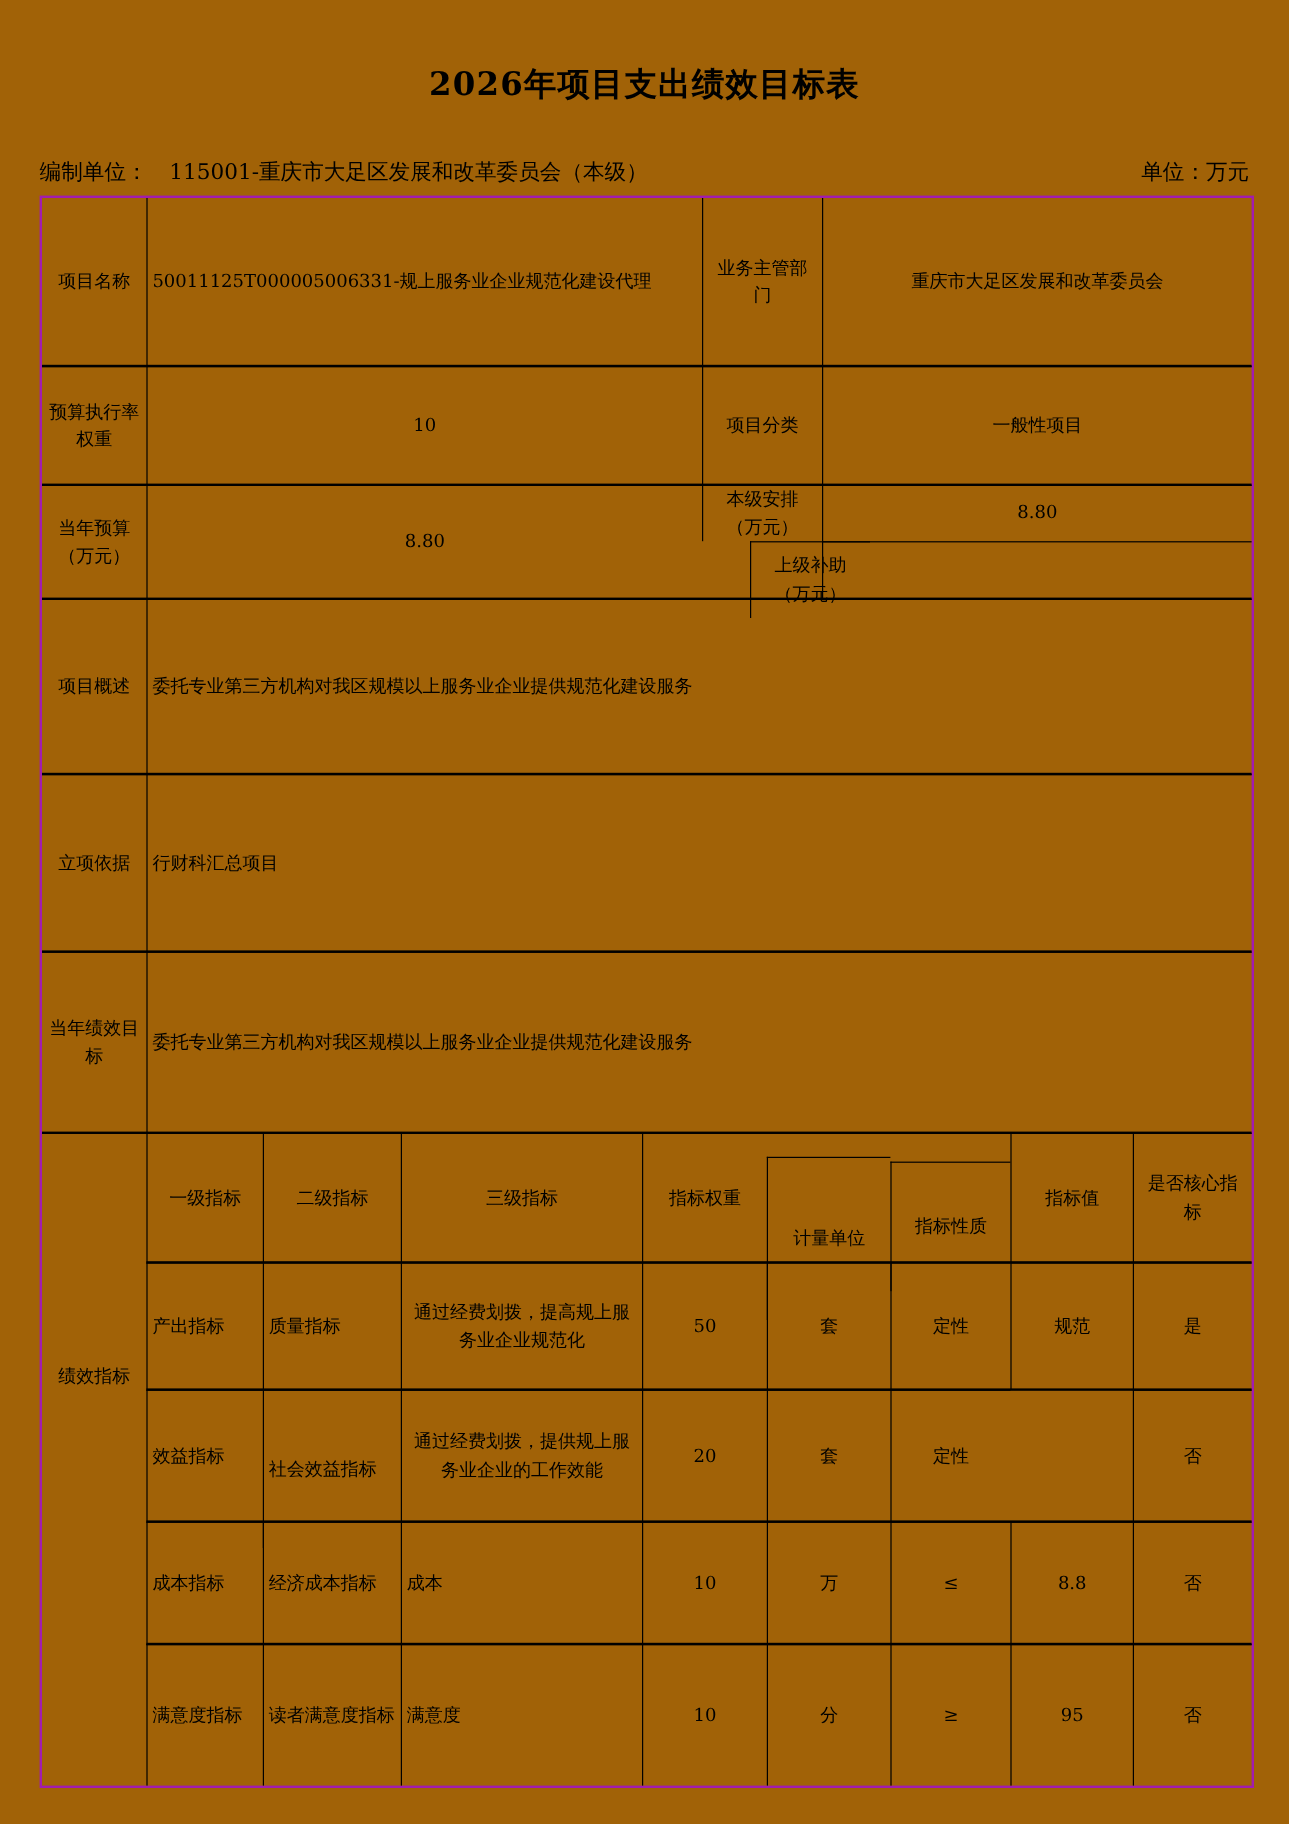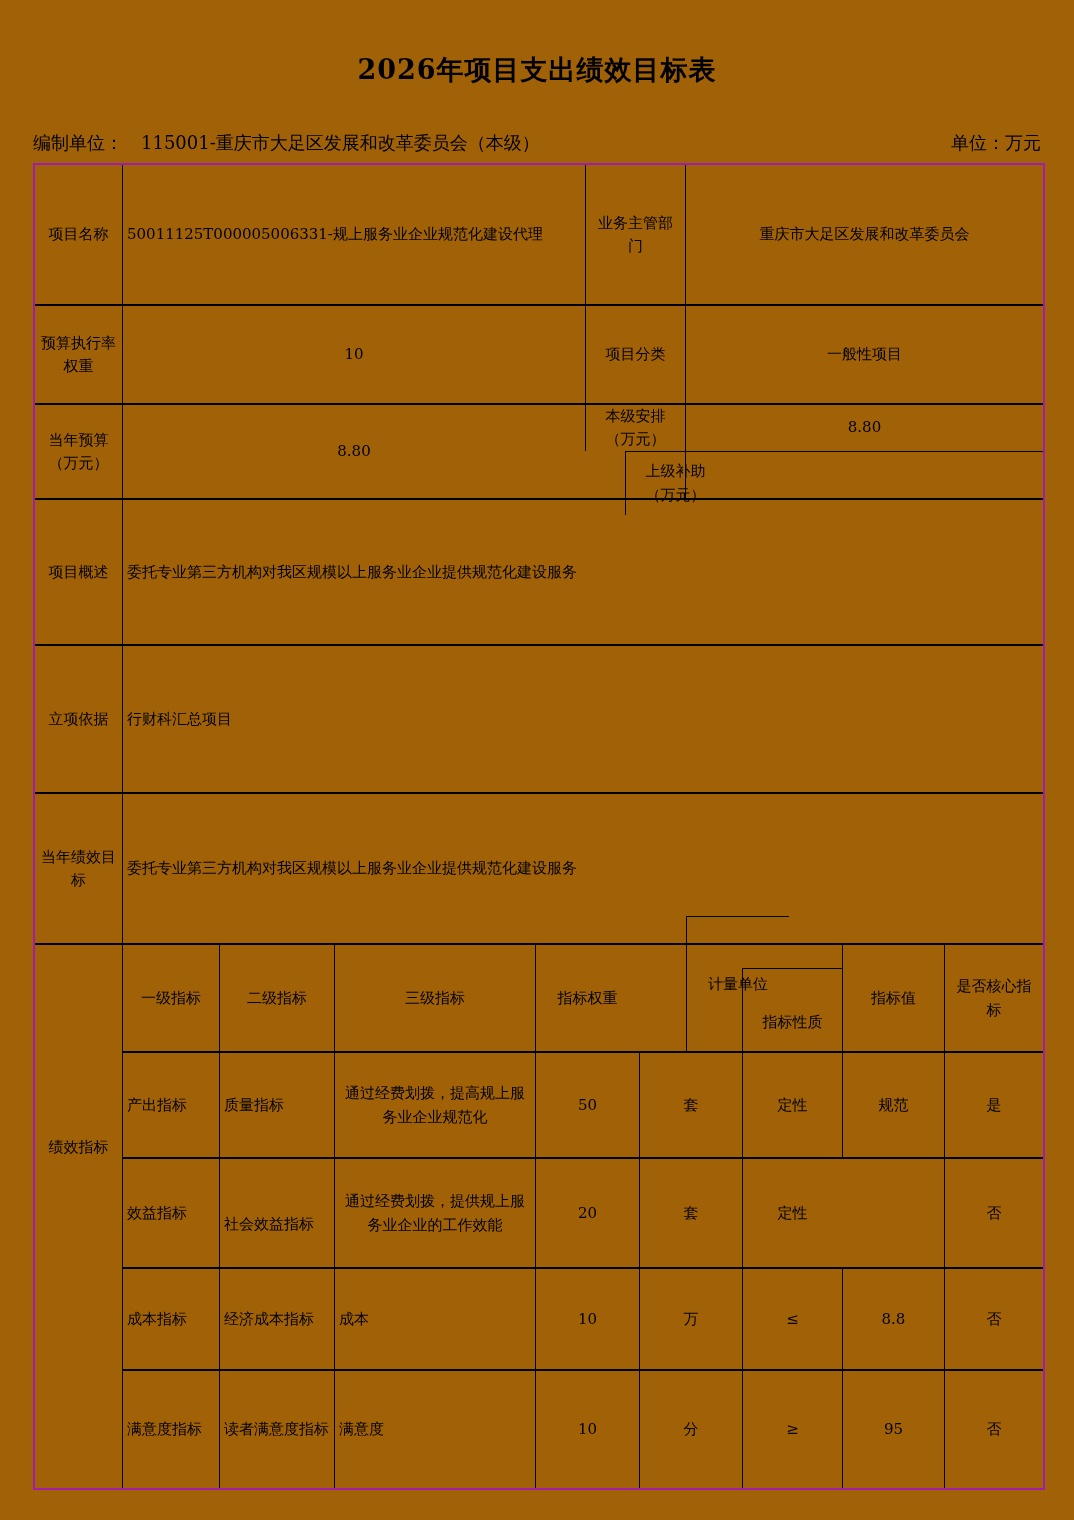--- a/index.html
+++ b/index.html
@@ -88,21 +88,21 @@
     <div class="c first" style="left:0;top:628px;width:87px;height:151px;">当年绩效目
 标</div>
     <div class="c l" style="left:87px;top:628px;width:921px;height:151px;">委托专业第三方机构对我区规模以上服务业企业提供规范化建设服务</div>
 
     <div class="c first" style="left:0;top:779px;width:87px;height:406px;">绩效指标</div>
 
     <div class="c" style="left:87px;top:779px;width:97px;height:108px;">一级指标</div>
     <div class="c" style="left:184px;top:779px;width:115px;height:108px;">二级指标</div>
     <div class="c" style="left:299px;top:779px;width:201px;height:108px;">三级指标</div>
     <div class="c" style="left:500px;top:779px;width:104px;height:108px;">指标权重</div>
-    <div class="c" style="left:604px;top:751px;width:103px;height:136px;margin-left:47px;">计量单位</div>
+    <div class="c" style="left:604px;top:799px;width:103px;height:136px;">计量单位</div>
     <div class="c" style="left:707px;top:779px;width:100px;height:108px;margin-top:24px;">指标性质</div>
     <div class="c" style="left:807px;top:779px;width:102px;height:108px;">指标值</div>
     <div class="c" style="left:909px;top:779px;width:99px;height:108px;">是否核心指
 标</div>
 
     <div class="c l" style="left:87px;top:887px;width:97px;height:106px;">产出指标</div>
     <div class="c l" style="left:184px;top:887px;width:115px;height:106px;">质量指标</div>
     <div class="c l" style="left:299px;top:887px;width:201px;height:106px;">通过经费划拨，提高规上服务业企业规范化</div>
     <div class="c" style="left:500px;top:887px;width:104px;height:106px;">50</div>
     <div class="c" style="left:604px;top:887px;width:103px;height:106px;">套</div>

